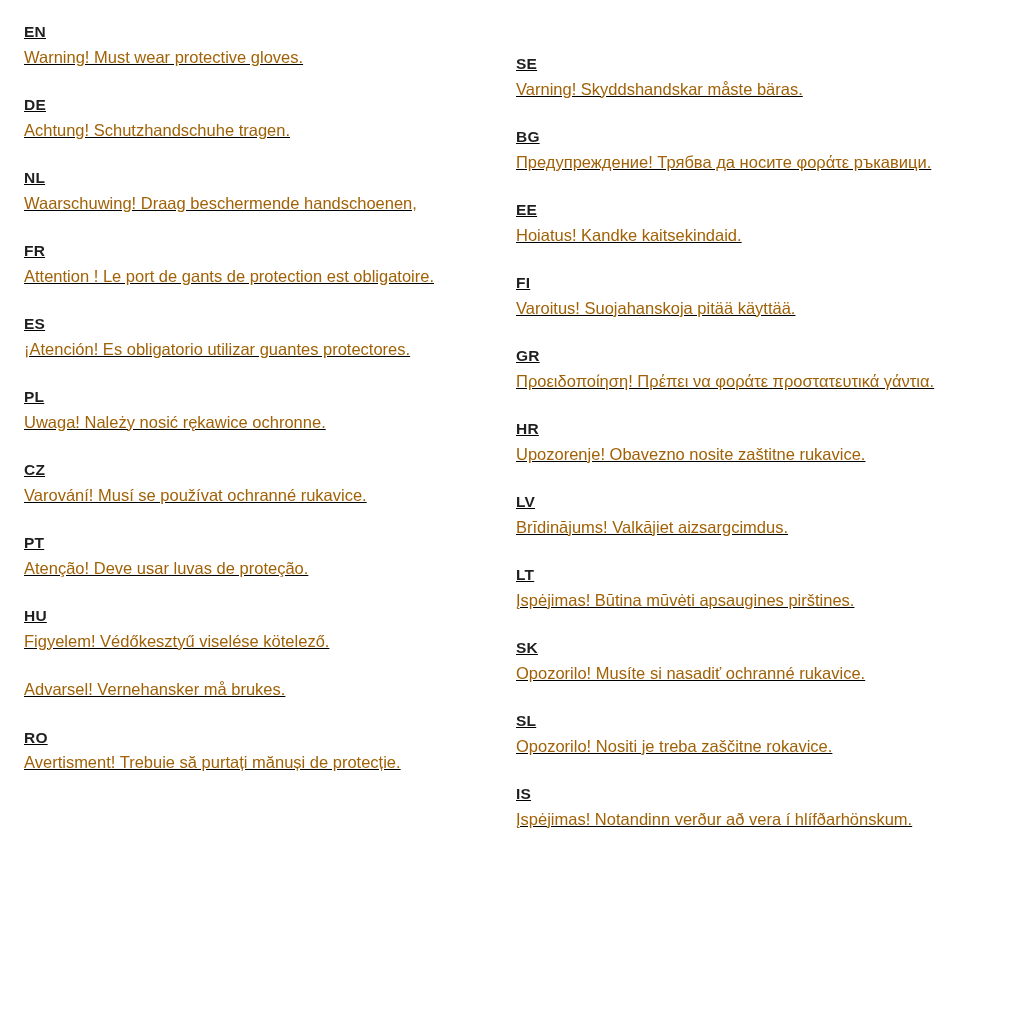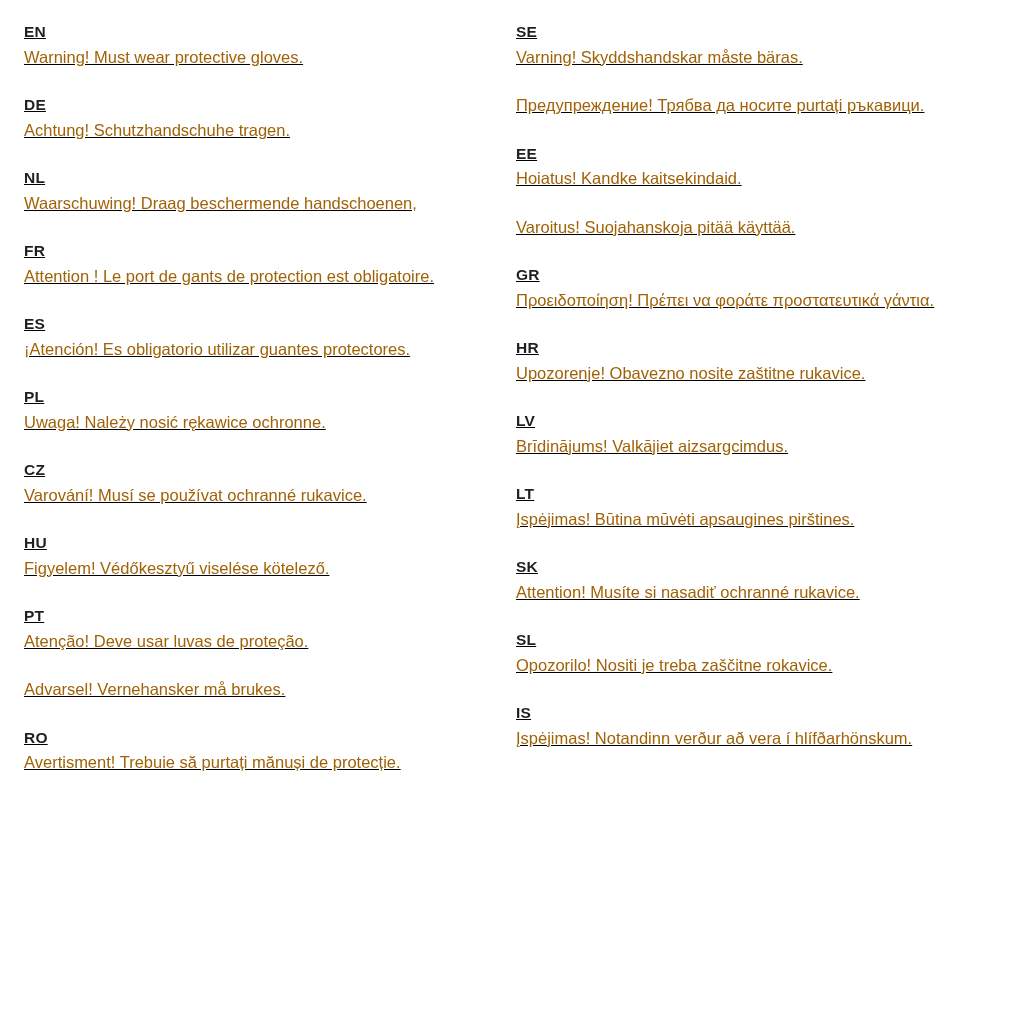--- a/index.html
+++ b/index.html
@@ -19,21 +19,21 @@
   }
   .columns {
     display: flex;
     gap: 26px;
     text-decoration: underline;
   }
   .col {
     box-sizing: border-box;
   }
   .col-left  { width: 466px; }
-  .col-right { width: 482px; }
+  .col-right { width: 482px; margin-top: 32px; }
   .entry {
     margin-bottom: 24px;
   }
   .code {
     font-size: 15.5px;
     font-weight: bold;
     color: #1f1f1f;
     line-height: 24.5px;
     letter-spacing: 0.2px;
   }
@@ -81,54 +81,56 @@
     <div class="text">Uwaga! Należy nosić rękawice ochronne.</div>
   </div>
 
   <div class="entry">
     <div class="code">CZ</div>
     <div class="text">Varování! Musí se používat ochranné rukavice.</div>
   </div>
 
 
   <div class="entry">
-    <div class="code">HU</div>
-    <div class="text">Figyelem! Védőkesztyű viselése kötelező.</div>
+    <div class="code">PT</div>
+    <div class="text">Atenção! Deve usar luvas de proteção.</div>
   </div>
 
   <div class="entry">
-    <div class="code">PT</div>
-    <div class="text">Atenção! Deve usar luvas de proteção.</div>
+    <div class="code">HU</div>
+    <div class="text">Figyelem! Védőkesztyű viselése kötelező.</div>
   </div>
 
   <div class="entry">
     <div class="text">Advarsel! Vernehansker må brukes.</div>
   </div>
 
   <div class="entry">
     <div class="code">RO</div>
     <div class="text">Avertisment! Trebuie să purtați mănuși de protecție.</div>
   </div>
 </div>
     <div class="col col-right">
   <div class="entry">
     <div class="code">SE</div>
     <div class="text">Varning! Skyddshandskar måste bäras.</div>
   </div>
 
   <div class="entry">
-    <div class="text">Предупреждение! Трябва да носите purtați ръкавици.</div>
+    <div class="code">BG</div>
+    <div class="text">Предупреждение! Трябва да носите φοράτε ръкавици.</div>
   </div>
 
   <div class="entry">
     <div class="code">EE</div>
     <div class="text">Hoiatus! Kandke kaitsekindaid.</div>
   </div>
 
   <div class="entry">
+    <div class="code">FI</div>
     <div class="text">Varoitus! Suojahanskoja pitää käyttää.</div>
   </div>
 
   <div class="entry">
     <div class="code">GR</div>
     <div class="text">Προειδοποίηση! Πρέπει να φοράτε προστατευτικά γάντια.</div>
   </div>
 
   <div class="entry">
     <div class="code">HR</div>
@@ -140,21 +142,21 @@
     <div class="text">Brīdinājums! Valkājiet aizsargcimdus.</div>
   </div>
 
   <div class="entry">
     <div class="code">LT</div>
     <div class="text">Įspėjimas! Būtina mūvėti apsaugines pirštines.</div>
   </div>
 
   <div class="entry">
     <div class="code">SK</div>
-    <div class="text">Attention! Musíte si nasadiť ochranné rukavice.</div>
+    <div class="text">Opozorilo! Musíte si nasadiť ochranné rukavice.</div>
   </div>
 
   <div class="entry">
     <div class="code">SL</div>
     <div class="text">Opozorilo! Nositi je treba zaščitne rokavice.</div>
   </div>
 
   <div class="entry">
     <div class="code">IS</div>
     <div class="text">Įspėjimas! Notandinn verður að vera í hlífðarhönskum.</div>

